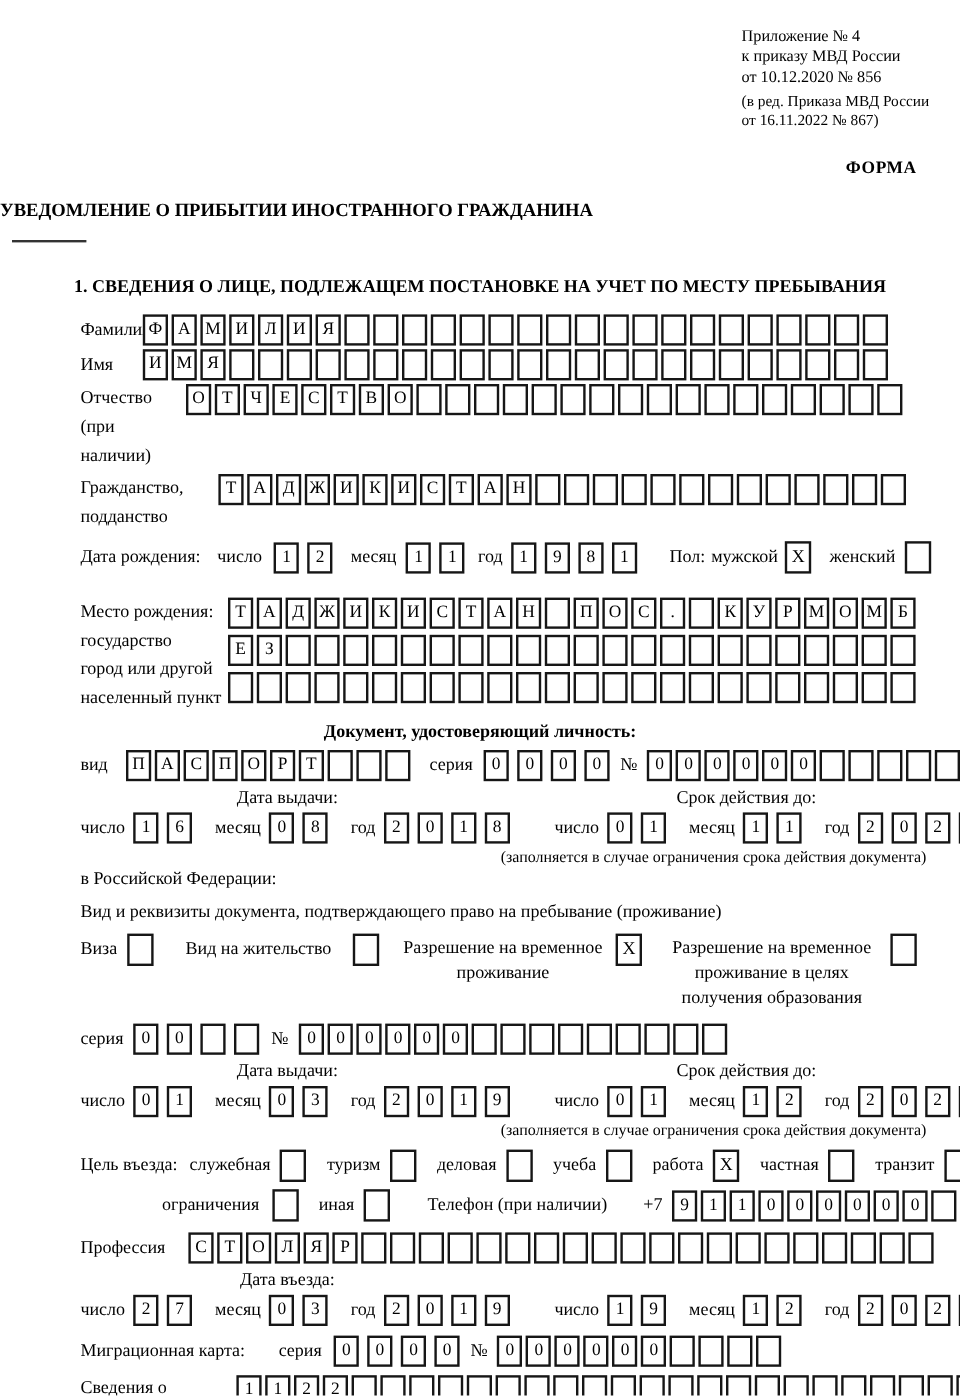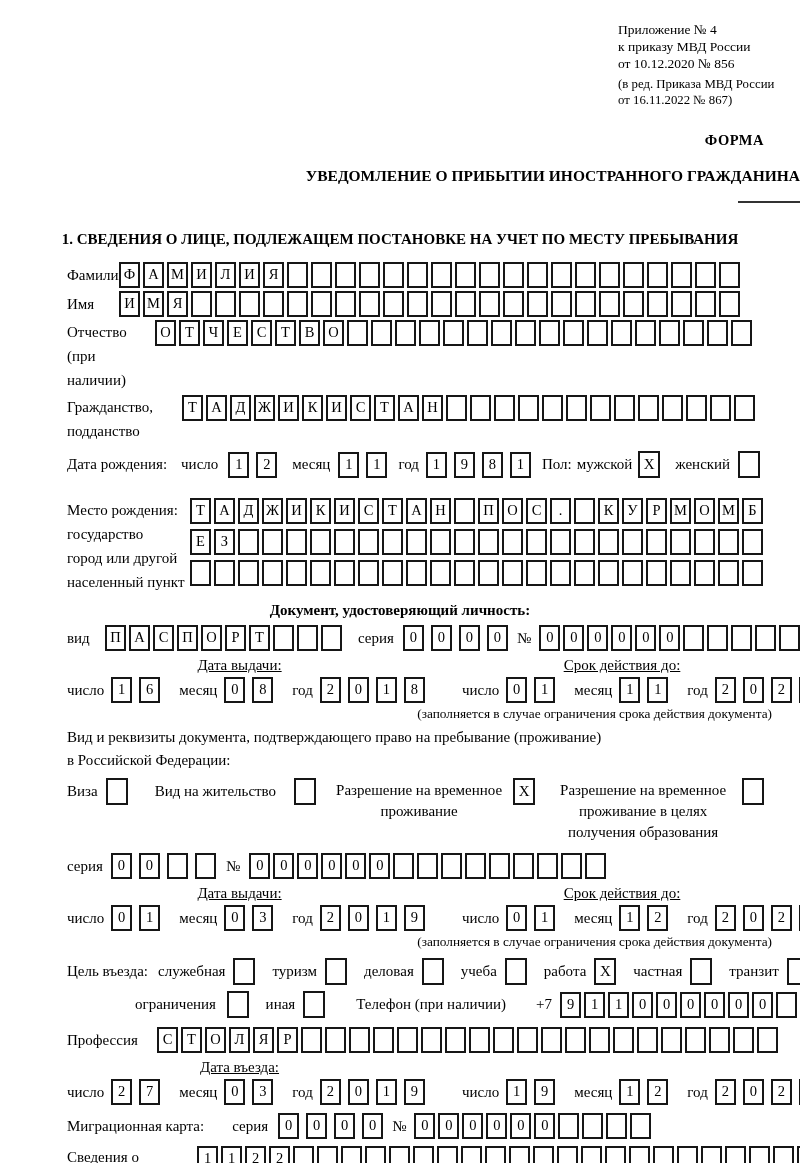--- a/index.html
+++ b/index.html
@@ -26,37 +26,37 @@
   .cells.sp .box { margin-right:7px; }
   .cb { width:22px; height:27px; line-height:22px; font-size:15px; }
 
   
   .refblock { margin-left:618px; line-height:17px; font-size:13.5px; }
   .refblock .small { font-size:12.8px; line-height:16px; }
   .refblock .gap { height:4px; }
 
   .form-label { text-align:right; padding-right:36px; font-weight:bold; margin-top:24px; font-size:14.5px; letter-spacing:0.5px; }
 
-  .title { text-align:right; font-weight:bold; font-size:15.5px; line-height:22px; margin-top:16px; }
+  .title { text-align:left; font-weight:bold; font-size:15.5px; line-height:22px; margin-top:16px; }
   .blank-line { display:inline-block; width:62px; border-bottom:2px solid #333; height:14px; margin-left:10px; }
 
   .section-title { text-align:center; font-weight:bold; font-size:15px; margin-top:22px; margin-bottom:14px; }
 
   .frow { display:flex; align-items:center; margin:0 0 3px 67px; }
   .frow.top { align-items:flex-start; }
   .lbl { flex:0 0 auto; }
   .lblcol { flex:0 0 auto; line-height:24px; }
   .cellcol .cells { display:flex; margin-bottom:5px; }
 
   .w52 { width:52px; } .w88 { width:88px; } .w115 { width:115px; }
   .w123 { width:123px; } .w128 { width:130px; } .w90 { width:90px; }
 
   .center-bold { text-align:center; font-weight:bold; font-size:15px; margin:8px 0 6px 0; }
 
-  .dbhead { display:flex; margin-left:67px; margin-top:4px; line-height:20px;text-decoration:underline; }
+  .dbhead { display:flex; margin-left:67px; margin-top:4px; line-height:20px; }
   .dbhead .h1 { width:345px; text-align:center; }
   .dbhead .h2 { width:360px; text-align:center; padding-left:60px; }
   .dbrow { display:flex; align-items:center; margin-left:67px; margin-top:2px; }
   .dbrow .grp { display:flex; align-items:center; flex:0 0 auto; }
   .dbrow .grpL { width:355px; }
   .dbrow .mlbl { margin:0 7px 0 12px; }
   .dbrow .mlbl.first { margin-left:0; }
   .dbnote { text-align:right; padding-right:28px; font-size:13.3px; margin-top:2px; line-height:17px; }
 
   .textline { margin-left:67px; line-height:23px; }
@@ -236,21 +236,21 @@
         <span class="box">1</span>
         <span class="box">1</span>
       </span>
     <span class="lbl" style="margin:0 7px 0 4px">год</span>
     <span class="cells sp">
         <span class="box">1</span>
         <span class="box">9</span>
         <span class="box">8</span>
         <span class="box">1</span>
       </span>
-    <span class="lbl" style="margin-left:4px">Пол:</span>
+    <span class="lbl" style="margin-left:20px">Пол:</span>
     <span class="lbl" style="margin:0 6px 0 5px">мужской</span>
     <span class="box cb">X</span>
     <span class="lbl" style="margin:0 8px 0 12px">женский</span>
     <span class="box cb"></span>
   </div>
 
   <div class="frow top" style="margin-top:20px">
     <div class="lblcol w123">
       <div>Место рождения:</div>
       <div>государство</div>
@@ -417,22 +417,22 @@
       <span class="cells sp">
           <span class="box">2</span>
           <span class="box">0</span>
           <span class="box">2</span>
           <span class="box">5</span>
         </span>
     </div>
   </div>
   <div class="dbnote">(заполняется в случае ограничения срока действия документа)</div>
 
+  <div class="textline">в Российской Федерации:</div>
   <div class="textline" style="margin-top:4px">Вид и реквизиты документа, подтверждающего право на пребывание (проживание)</div>
-  <div class="textline">в Российской Федерации:</div>
 
   <div class="cbrow">
     <span class="lbl">Виза</span>
     <span class="gap8"></span>
     <span class="box cb"></span>
     <span class="gap24"></span>
     <span class="lbl">Вид на жительство</span>
     <span class="gap18"></span>
     <span class="box cb"></span>
     <span class="gap14"></span>

